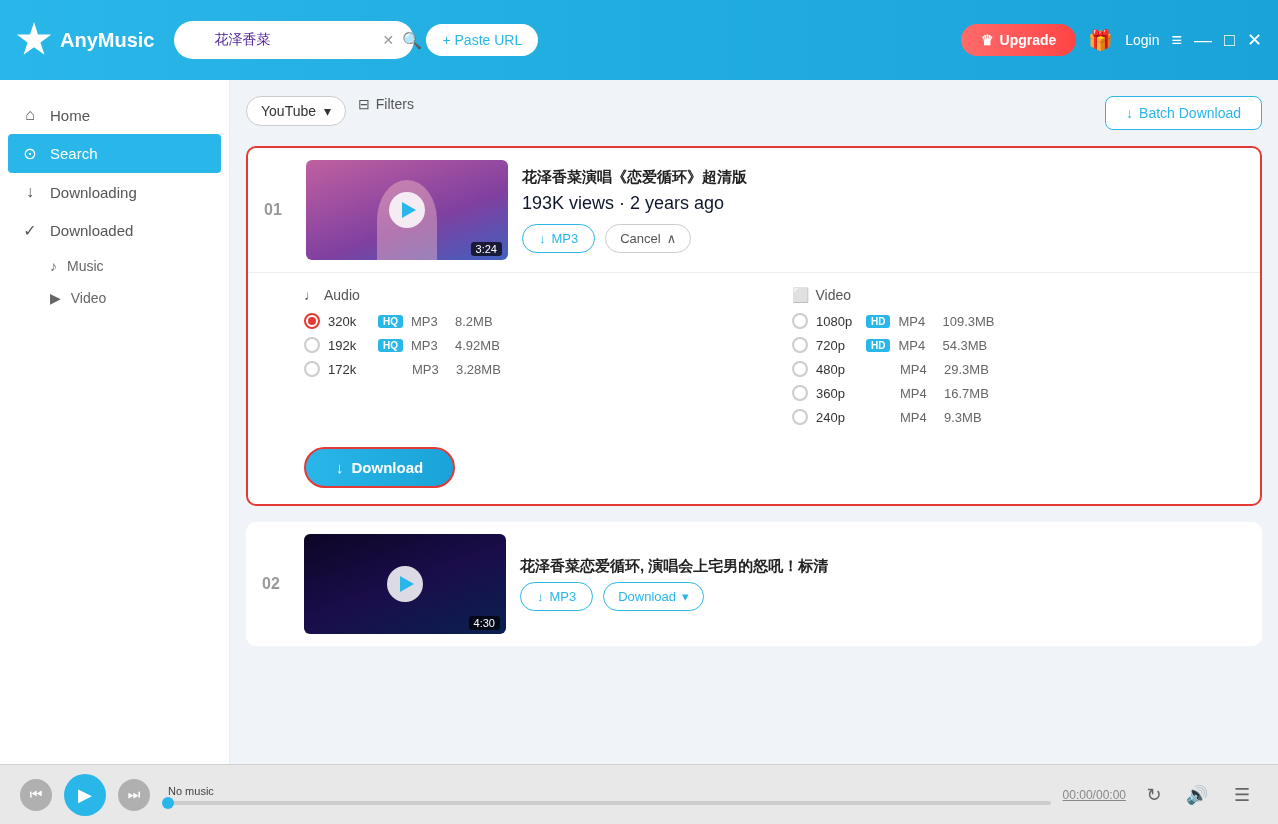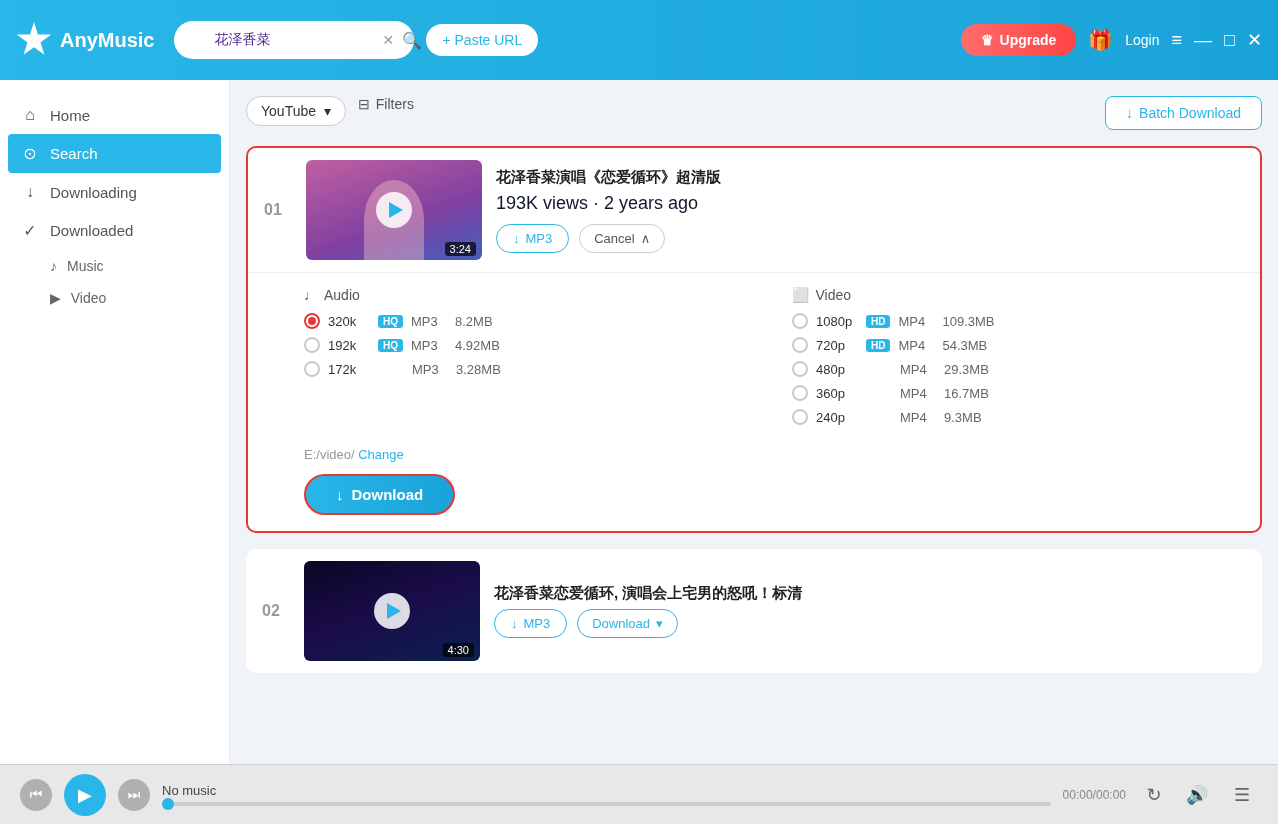--- a/index.html
+++ b/index.html
@@ -193,21 +193,21 @@
     }
     .result-number {
       color: #999;
       font-size: 16px;
       font-weight: bold;
       width: 28px;
       flex-shrink: 0;
     }
     .thumbnail-wrapper {
       position: relative;
-      width: 176px;
+      width: 202px;
       height: 100px;
       border-radius: 6px;
       overflow: hidden;
       flex-shrink: 0;
       background: #222;
     }
     .play-btn-overlay {
       position: absolute;
       top: 50%; left: 50%;
       transform: translate(-50%, -50%);
@@ -427,40 +427,42 @@
       color: white;
       font-size: 18px;
     }
     .player-progress {
       flex: 1;
       display: flex;
       flex-direction: column;
       gap: 4px;
     }
     .player-title {
-      font-size: 13px;
+      font-size: 11px;
       color: #444;
+      margin-left: 6px;
     }
     .progress-bar-container {
       height: 4px;
       background: #ccc;
       border-radius: 2px;
       position: relative;
     }
     .progress-dot {
       position: absolute;
       left: 0; top: -4px;
       width: 12px; height: 12px;
       background: #29b6e8;
       border-radius: 50%;
     }
     .player-time {
       font-size: 12px;
       color: #888;
       margin-left: auto;
+      text-decoration: underline;
     }
     .player-icon-btn {
       width: 32px; height: 32px;
       display: flex;
       align-items: center;
       justify-content: center;
       color: #666;
       font-size: 18px;
       cursor: pointer;
       background: none;
@@ -656,24 +658,20 @@
             </div>
             <div class="option-row">
               <div class="radio-btn"></div>
               <span class="quality-label">240p</span>
               <span class="format-label" style="margin-left:34px;">MP4</span>
               <span class="size-label">9.3MB</span>
             </div>
           </div>
         </div>
 
-        <div class="save-path">
-          <span>E:/video/</span>
-          <span class="change-link">Change</span>
-        </div>
 
         <button class="download-main-btn">
           <span>↓</span>
           <span>Download</span>
         </button>
       </div>
     </div>
 
     <div class="result-card">
       <div class="result-row">

